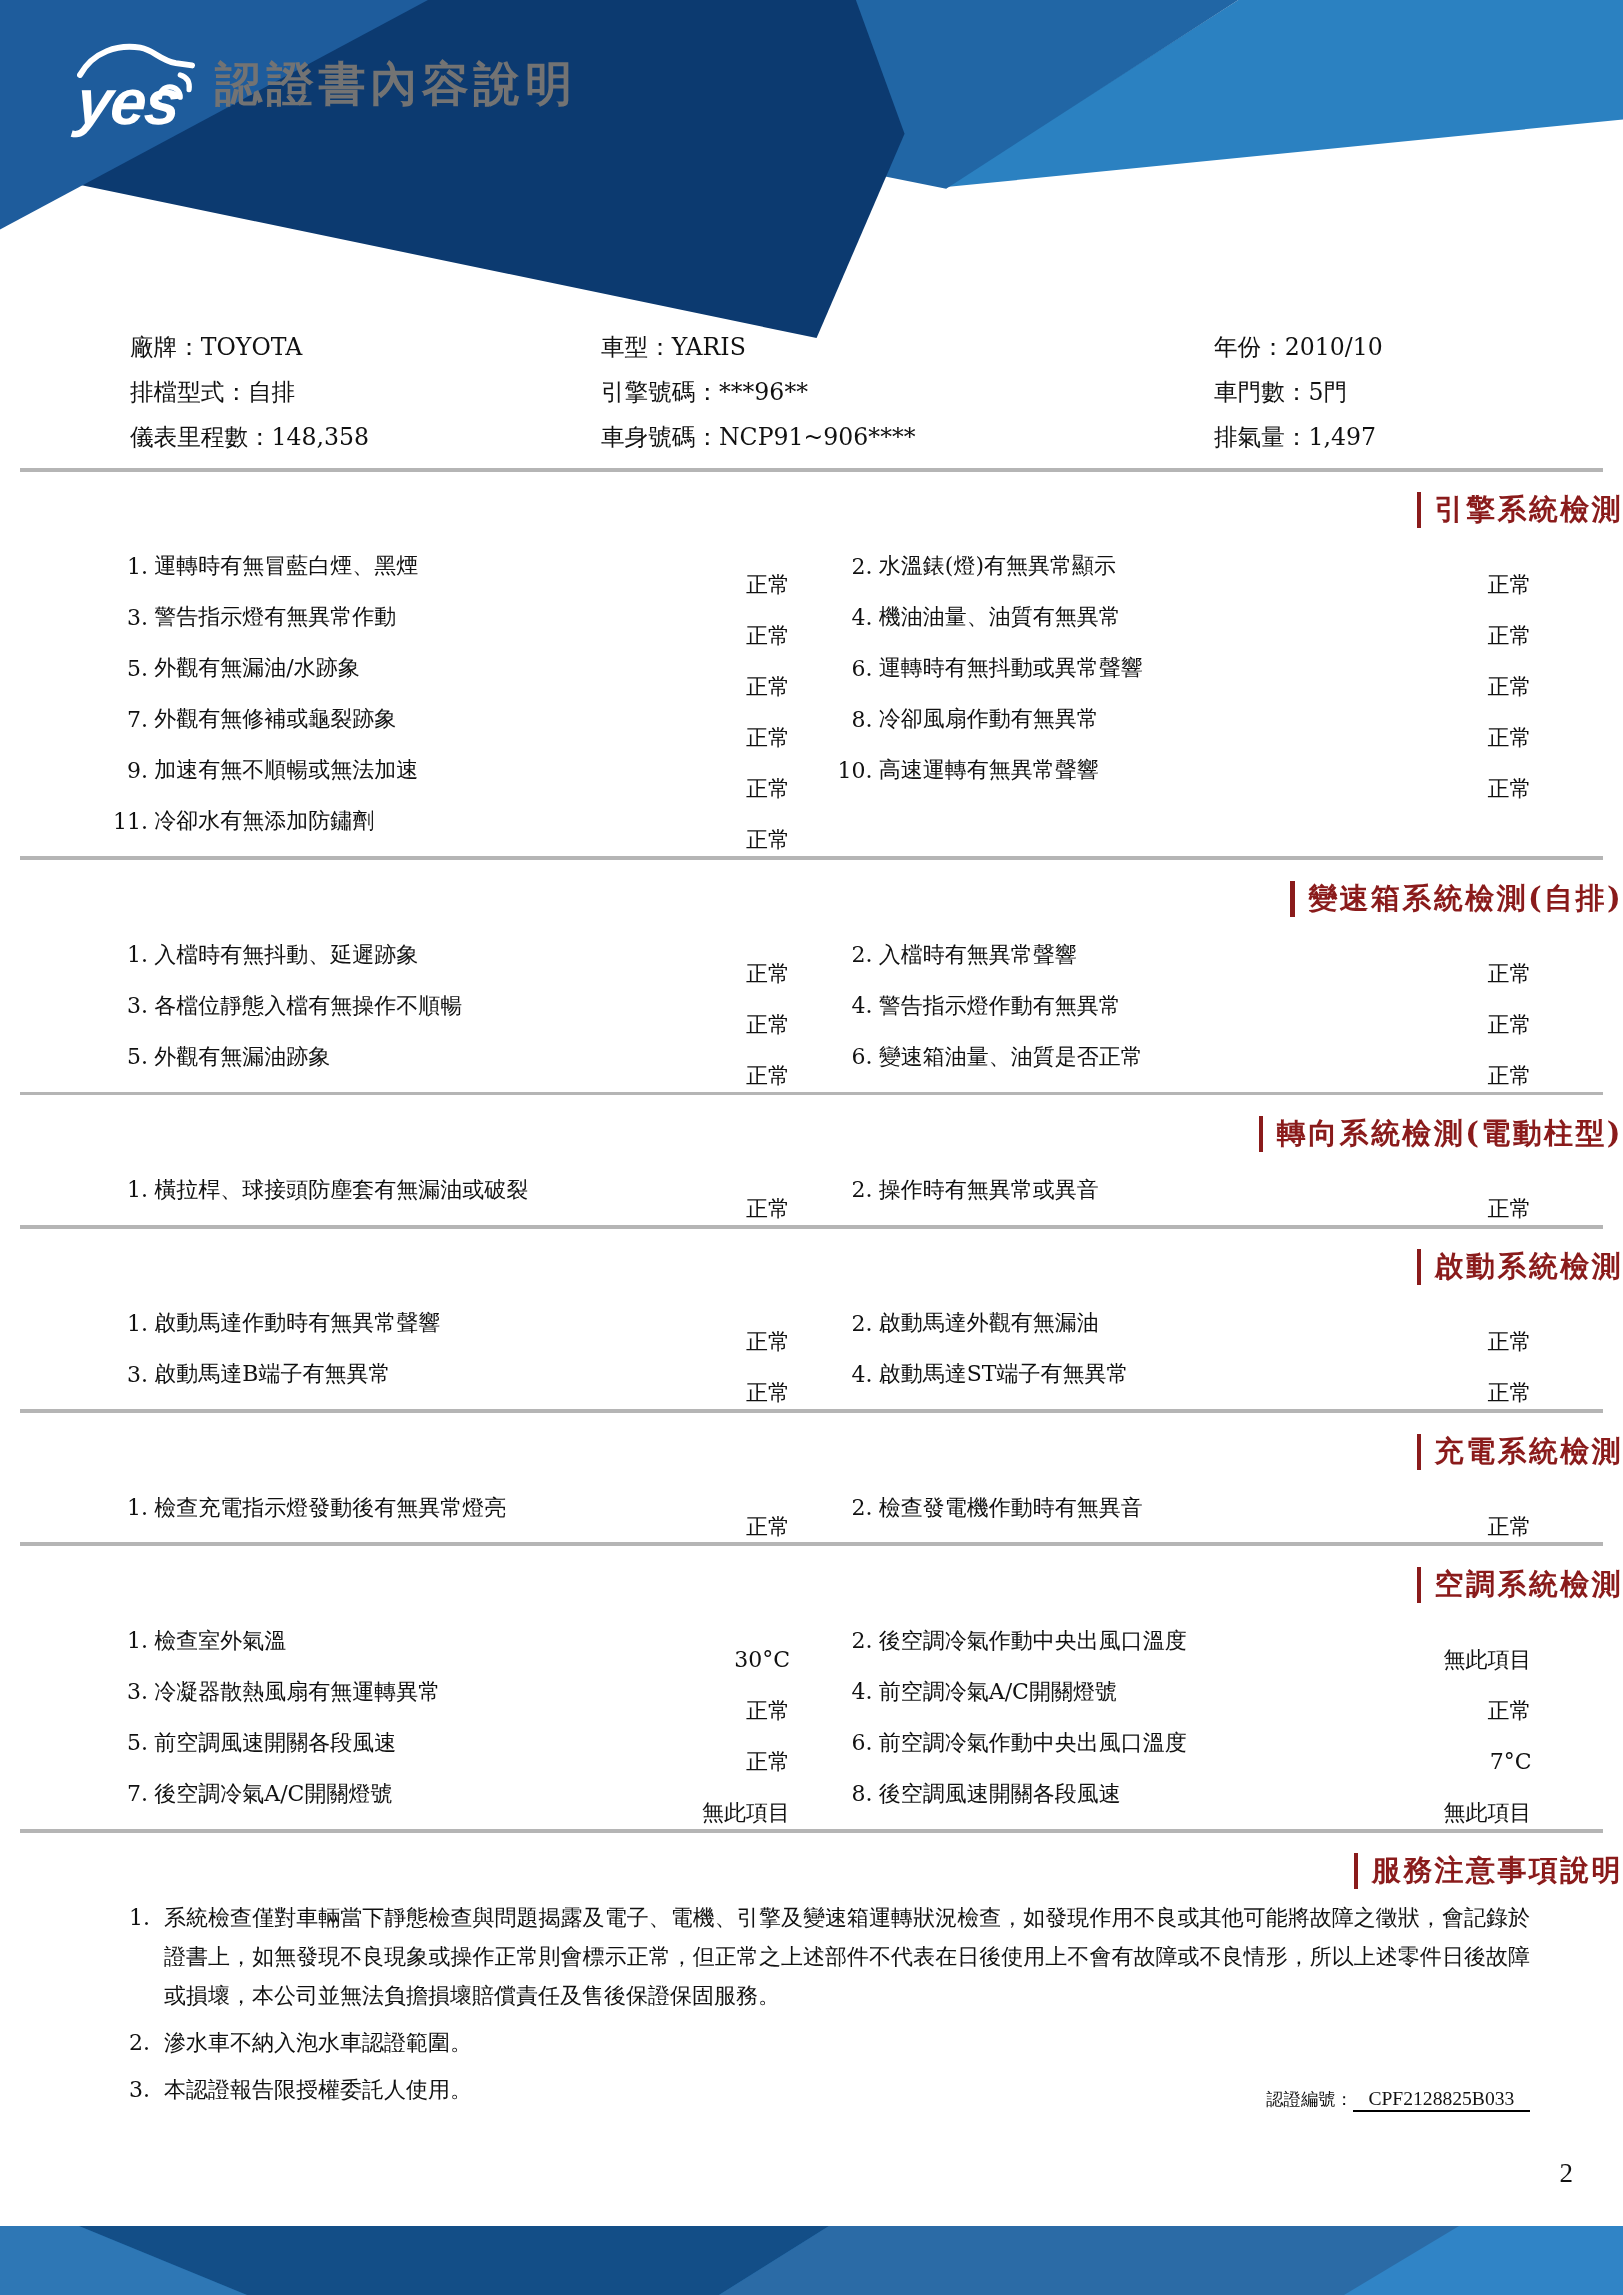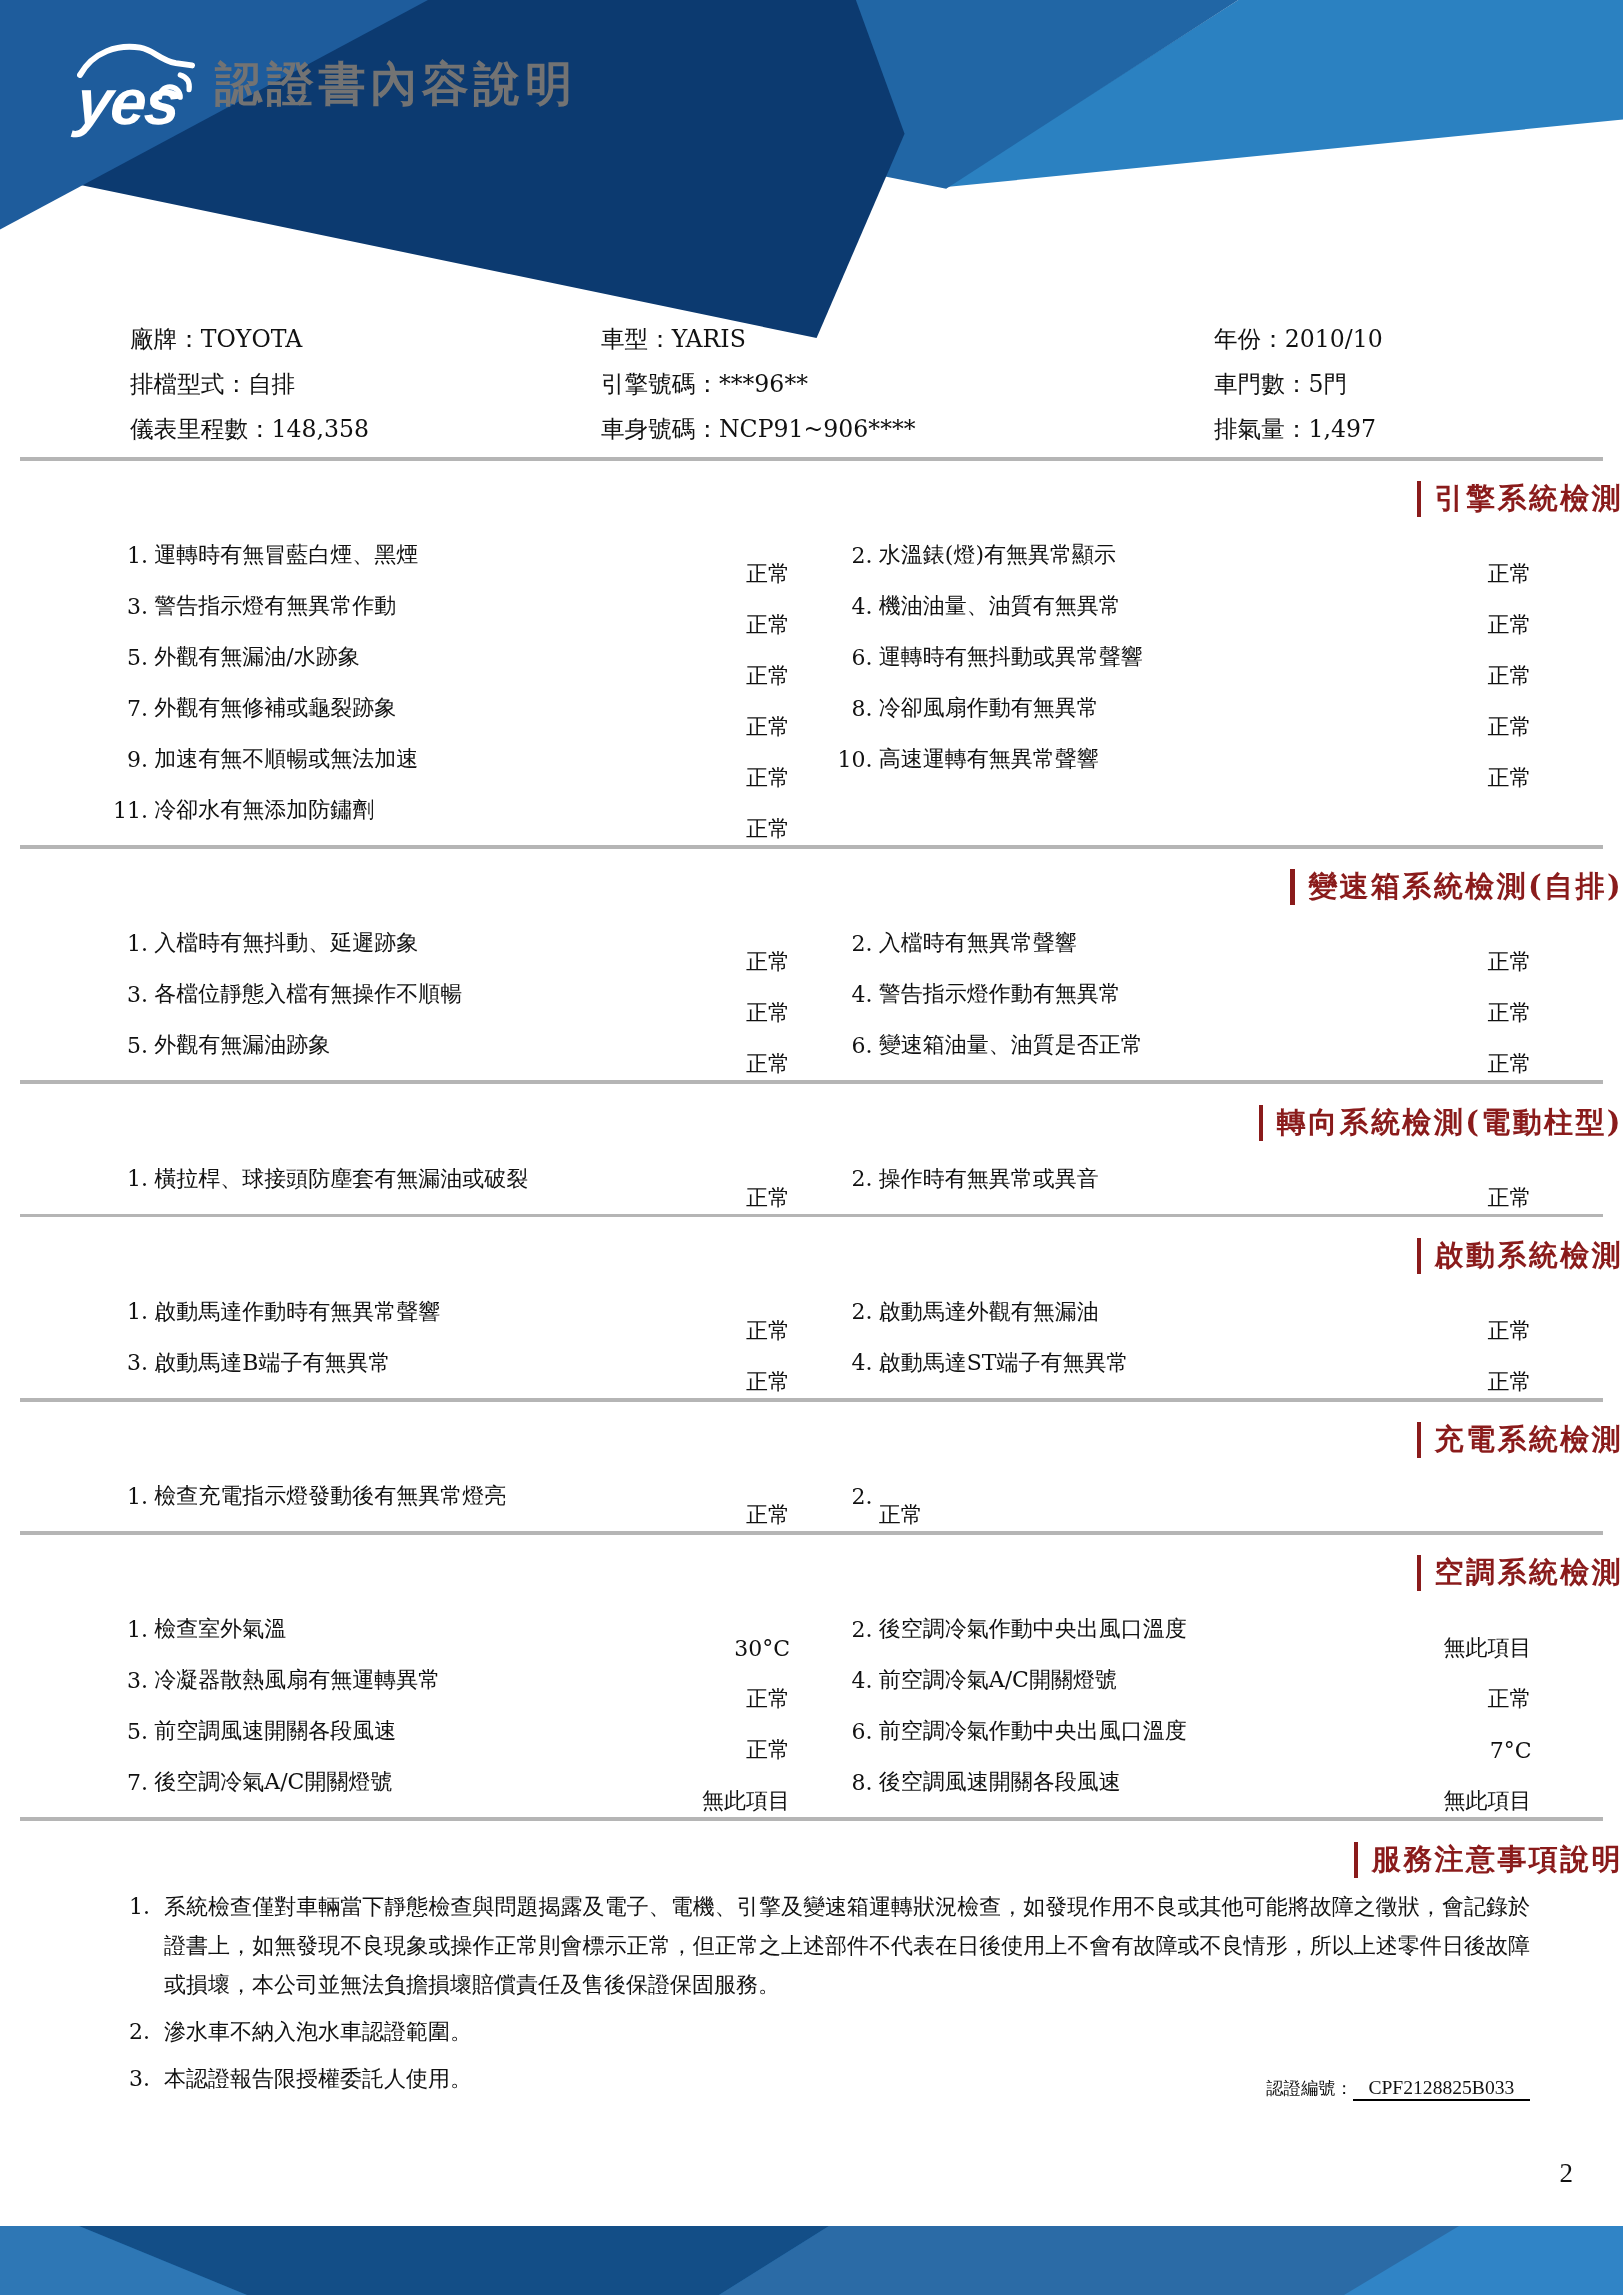--- a/index.html
+++ b/index.html
@@ -22,21 +22,21 @@
   .logo svg.car{position:absolute;right:-49px;top:-1.6px;width:118px;height:72px;}
   .hdr-title{
     position:absolute;left:215px;top:53px;
     font-family:"Liberation Sans",sans-serif;font-weight:700;
     font-size:47px;color:#737373;letter-spacing:4.7px;white-space:nowrap;
   }
   
   .content{position:absolute;top:317px;left:0;right:0;}
   .vehicle{
     display:grid;grid-template-columns:471px 613px auto;
-    margin:0 93px;padding-left:37px;row-gap:0;
+    margin:8px 93px;padding-left:37px;row-gap:0;
   }
   .vfield{font-size:23.6px;line-height:45px;white-space:nowrap;}
   .sep{height:3.9px;background:#b5b5b5;margin:4.7px 19.6px 0 19.6px;}
   .stitle{display:flex;align-items:center;margin:19px 0 0 93px;height:39px;justify-content:flex-end;}
   .stitle .bar{width:4.7px;height:36px;background:#8a1b1b;margin-right:13.4px;}
   .stitle .stxt{font-size:29px;font-weight:700;color:#8a1b1b;letter-spacing:2.4px;white-space:nowrap;}
   .grid{
     display:grid;grid-template-columns:697px 714px;column-gap:27.5px;
     margin:11px 93px 0 93px;
   }
@@ -264,20 +264,21 @@
             <span class="stxt">充電系統檢測</span>
           </div>
           <div class="grid">
             <div class="item">
               <span class="num">1.</span>
               <span class="lbl">檢查充電指示燈發動後有無異常燈亮</span>
               <span class="val">正常</span>
             </div>
             <div class="item">
               <span class="num">2.</span>
+              <span class="lbl">檢查發電機作動時有無異音</span>
               <span class="val">正常</span>
             </div>
           </div>
           <div class="sep"></div>
         </div>
         <div class="sect">
           <div class="stitle">
             <span class="bar"></span>
             <span class="stxt">空調系統檢測</span>
           </div>

